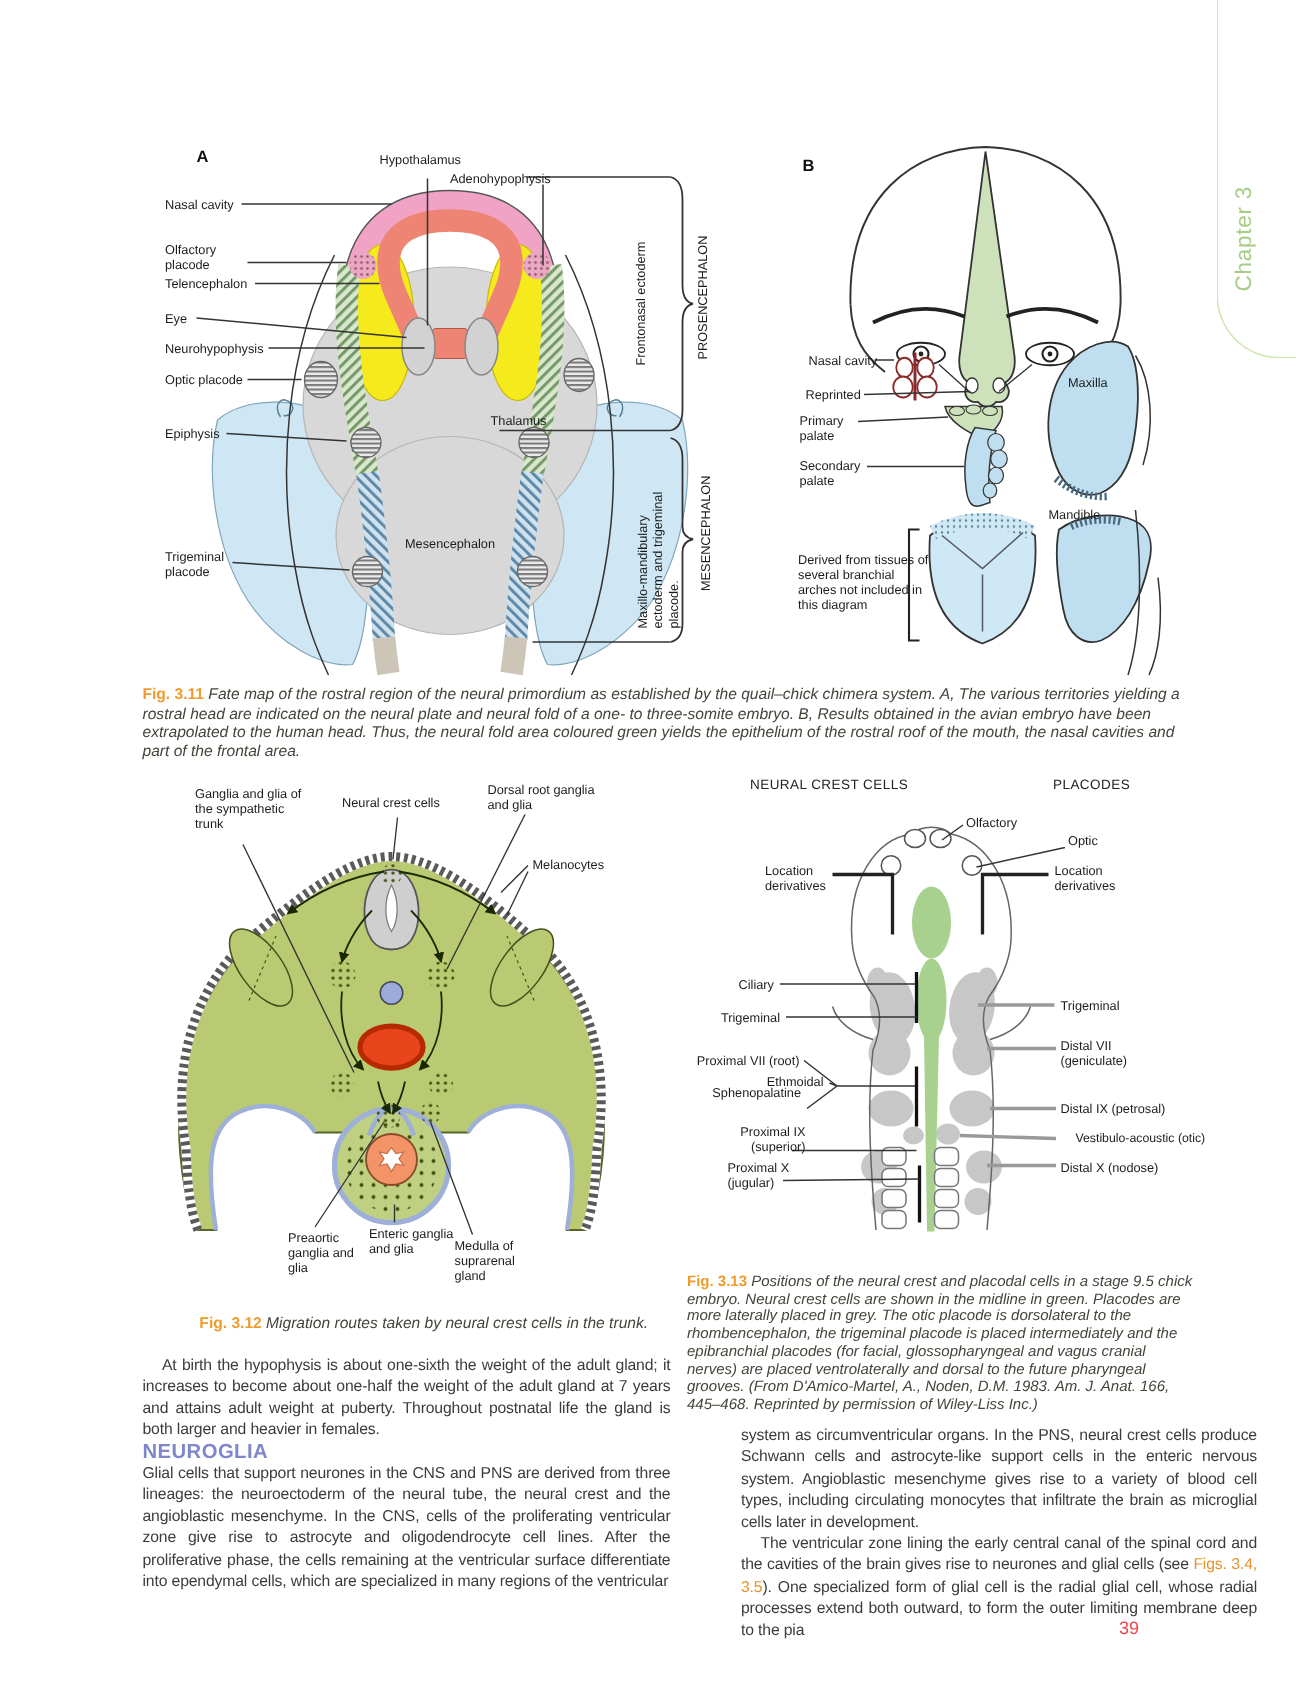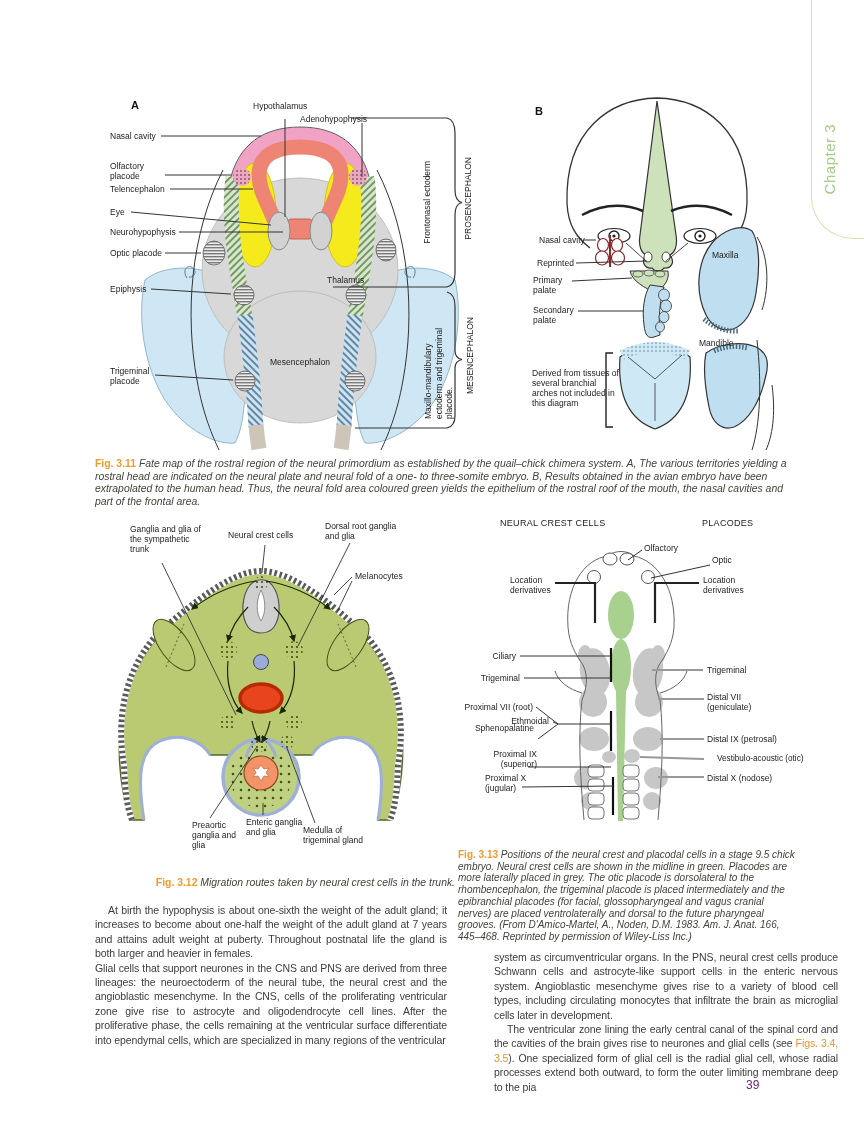--- a/index.html
+++ b/index.html
@@ -25,21 +25,21 @@
   
   .cap{position:absolute;font-size:10.4px;line-height:12.6px;font-style:italic;color:#45433a;}
   .cap .figlab{font-style:normal;font-weight:bold;color:#f09b2e;}
   .cap313{font-size:10px;line-height:11.7px;margin-top:11px;}
   
   .col{position:absolute;font-size:10.5px;line-height:14.4px;text-align:justify;color:#3c3c3c;letter-spacing:-0.1px;}
   .col p{margin:0;}
   .col .ind{text-indent:13px;}
   .neuro{margin:7px 0 2px 0;font-size:13.5px;font-weight:bold;color:#7d87c9;letter-spacing:.3px;}
   .textlink{color:#e8922e;}
-  .pagenum{position:absolute;left:746px;top:1078px;font-size:12px;color:#701a75;}
+  .pagenum{position:absolute;left:746px;top:1078px;font-size:12px;color:#ef4444;}
   svg{position:absolute;left:0;top:0;overflow:visible;}
 </style>
 </head>
 <body>
 
 <div id="page">
 
 
   <div class="tab">
     <div class="tab-text">Chapter 3</div>
@@ -303,23 +303,23 @@
         <path d="M205 308 L177 233"></path>
       </g>
     </svg>
 
     <div class="lbl" style="left:20px;top:9px;width:80px;">Ganglia and glia of the sympathetic trunk</div>
     <div class="lbl nw" style="left:118px;top:15px;">Neural crest cells</div>
     <div class="lbl" style="left:215px;top:6px;width:72px;">Dorsal root ganglia and glia</div>
     <div class="lbl nw" style="left:245px;top:56px;">Melanocytes</div>
     <div class="lbl" style="left:82px;top:305px;width:58px;">Preaortic ganglia and glia</div>
     <div class="lbl" style="left:136px;top:302px;width:58px;">Enteric ganglia and glia</div>
-    <div class="lbl" style="left:193px;top:310px;width:62px;">Medulla of trigeminal gland</div>
-
-    <div class="cap c" style="left:0;top:362px;width:345px;text-align:right;">
+    <div class="lbl" style="left:193px;top:310px;width:62px;">Medulla of suprarenal gland</div>
+
+    <div class="cap c" style="left:0;top:362px;width:345px;text-align:center;">
       <span class="figlab">Fig. 3.12</span>
       <span>Migration routes taken by neural crest cells in the trunk.</span>
     </div>
   </div>
 
   <div class="fig" style="left:458px;top:515px;width:340px;height:320px;">
     <svg width="335" height="315" viewBox="0 0 335 315">
 
       <g fill="#c7c7c7">
         <ellipse cx="137" cy="157" rx="15" ry="24" transform="rotate(-8 137 157)"></ellipse>
@@ -420,20 +420,21 @@
     <div class="lbl nw" style="left:249px;top:258px;">Distal X (nodose)</div>
   </div>
 
   <div class="cap cap313" style="left:458px;top:838px;width:338px;">
     <span class="figlab">Fig. 3.13</span>
     <span>Positions of the neural crest and placodal cells in a stage 9.5 chick embryo. Neural crest cells are shown in the midline in green. Placodes are more laterally placed in grey. The otic placode is dorsolateral to the rhombencephalon, the trigeminal placode is placed intermediately and the epibranchial placodes (for facial, glossopharyngeal and vagus cranial nerves) are placed ventrolaterally and dorsal to the future pharyngeal grooves. (From D'Amico-Martel, A., Noden, D.M. 1983. Am. J. Anat. 166, 445–468. Reprinted by permission of Wiley-Liss Inc.)</span>
   </div>
 
   <div class="col" style="left:95px;top:903px;width:352px;">
     <p class="ind">At birth the hypophysis is about one-sixth the weight of the adult gland; it increases to become about one-half the weight of the adult gland at 7 years and attains adult weight at puberty. Throughout postnatal life the gland is both larger and heavier in females.</p>
+    <p class="neuro">NEUROGLIA</p>
     <p>Glial cells that support neurones in the CNS and PNS are derived from three lineages: the neuroectoderm of the neural tube, the neural crest and the angioblastic mesenchyme. In the CNS, cells of the proliferating ventricular zone give rise to astrocyte and oligodendrocyte cell lines. After the proliferative phase, the cells remaining at the ventricular surface differentiate into ependymal cells, which are specialized in many regions of the ventricular</p>
   </div>
 
   <div class="col" style="left:458px;top:950px;width:344px;margin-left:36px;">
     <p>system as circumventricular organs. In the PNS, neural crest cells produce Schwann cells and astrocyte-like support cells in the enteric nervous system. Angioblastic mesenchyme gives rise to a variety of blood cell types, including circulating monocytes that infiltrate the brain as microglial cells later in development.</p>
     <p class="ind"><span>The ventricular zone lining the early central canal of the spinal cord and the cavities of the brain gives rise to neurones and glial cells (see </span><span class="textlink">Figs. 3.4, 3.5</span><span>). One specialized form of glial cell is the radial glial cell, whose radial processes extend both outward, to form the outer limiting membrane deep to the pia</span></p>
   </div>
 
   <div class="pagenum">39</div>
 

